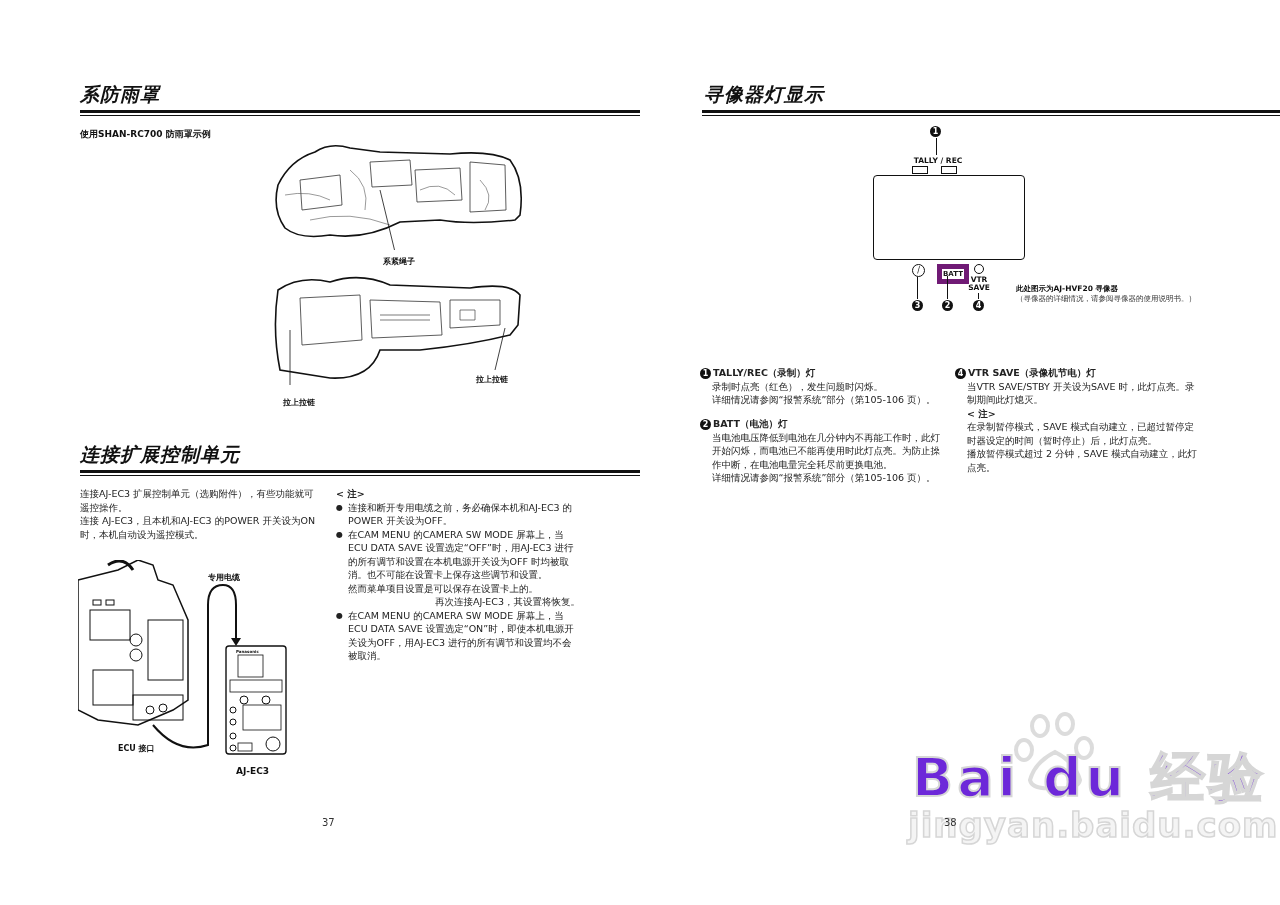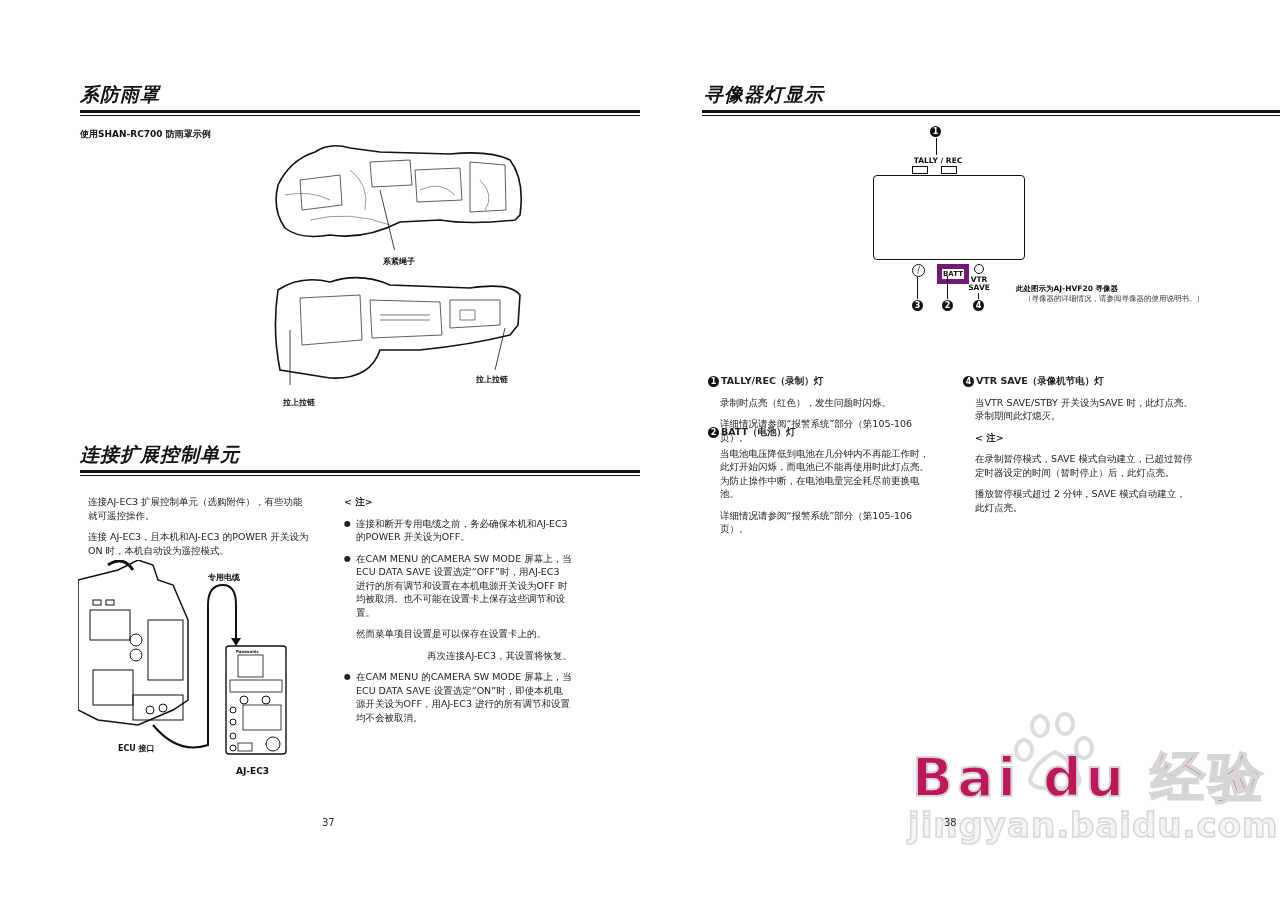--- a/index.html
+++ b/index.html
@@ -6,21 +6,21 @@
   body { width:1280px; height:905px; position:relative; overflow:hidden;
          font-family:"DejaVu Sans","Liberation Sans",sans-serif; color:#1a1a1a; }
   .page { position:absolute; top:0; height:694px; }
   #page-left { left:0; width:640px; }
   #page-right { left:640px; width:640px; }
   .sec-title { position:absolute; font-size:19px; font-weight:bold; font-style:italic; letter-spacing:1px; color:#111; }
   .sec-rule { position:absolute; height:3px; background:#111; }
   .sec-rule::after { content:""; position:absolute; left:0; right:0; top:5px; height:1px; background:#111; }
   .sub { position:absolute; font-size:9px; font-weight:bold; color:#111; }
   .para { position:absolute; font-size:9.5px; line-height:13.5px; color:#222; }
-  .para p { margin:8px; }
+  .para p { margin:0; }
   .note-title { font-weight:bold; }
   .bullet { position:relative; padding-left:12px; }
   .bullet::before { content:"●"; position:absolute; left:0; top:0; font-size:8px; }
   .caption { position:absolute; font-size:8px; font-weight:bold; color:#111; }
   .pageno { position:absolute; font-size:10px; color:#333; }
   .circ-num { display:inline-block; width:11px; height:11px; border-radius:50%; background:#111; color:#fff;
               font-size:8px; font-weight:bold; line-height:11px; text-align:center; vertical-align:middle; margin-right:2px; }
   .item-head { font-weight:bold; font-size:9.5px; }
   .item-body { padding-left:12px; }
   .vf-box { position:absolute; border:1.5px solid #111; border-radius:4px; }
@@ -132,21 +132,21 @@
   </div>
 
   <div style="position:absolute;left:277px;top:277px;width:1px;height:22px;background:#111;"></div>
   <div style="position:absolute;left:307px;top:276px;width:1px;height:23px;background:#111;"></div>
   <div style="position:absolute;left:338px;top:293px;width:1px;height:6px;background:#111;"></div>
   <span class="circ-num" style="position:absolute;left:272px;top:300px;">3</span>
   <span class="circ-num" style="position:absolute;left:302px;top:300px;">2</span>
   <span class="circ-num" style="position:absolute;left:333px;top:300px;">4</span>
 
   <div class="sub" style="left:376px;top:284px;font-size:7.5px;">此处图示为AJ-HVF20 寻像器</div>
-  <div style="position:absolute;left:376px;top:294px;font-size:7.5px;color:#333;margin-left:8px;">（寻像器的详细情况，请参阅寻像器的使用说明书。）</div>
+  <div style="position:absolute;left:376px;top:294px;font-size:7.5px;color:#333;">（寻像器的详细情况，请参阅寻像器的使用说明书。）</div>
 
   <div class="para" style="left:60px;top:366px;width:244px;">
     <p class="item-head"><span class="circ-num">1</span><span>TALLY/REC（录制）灯</span></p>
     <p class="item-body">录制时点亮（红色），发生问题时闪烁。</p>
     <p class="item-body">详细情况请参阅“报警系统”部分（第105-106 页）。</p>
   </div>
 
   <div class="para" style="left:60px;top:417px;width:244px;">
     <p class="item-head"><span class="circ-num">2</span><span>BATT（电池）灯</span></p>
     <p class="item-body">当电池电压降低到电池在几分钟内不再能工作时，此灯开始闪烁，而电池已不能再使用时此灯点亮。为防止操作中断，在电池电量完全耗尽前更换电池。</p>
@@ -164,17 +164,17 @@
 
   <svg style="position:absolute;left:370px;top:712px;" width="90" height="80" viewBox="0 0 90 80">
     <g fill="none" stroke="#dcdcdc" stroke-width="4">
       <ellipse cx="30" cy="14" rx="8" ry="10"></ellipse>
       <ellipse cx="55" cy="12" rx="8" ry="10"></ellipse>
       <ellipse cx="14" cy="38" rx="8" ry="10"></ellipse>
       <ellipse cx="74" cy="36" rx="8" ry="10"></ellipse>
       <path d="M45 40 Q25 50 20 68 Q22 78 45 76 Q68 78 70 68 Q65 50 45 40 Z"></path>
     </g>
   </svg>
-  <div class="watermark" style="left:272px;top:742px;font-size:54px;letter-spacing:4px;-webkit-text-stroke:2px #d6d6d6;color:#be185d;">Bai du 经验</div>
+  <div class="watermark" style="left:272px;top:742px;font-size:54px;letter-spacing:4px;-webkit-text-stroke:2px #d6d6d6;color:#6d28d9;">Bai du 经验</div>
   <div class="watermark" style="left:268px;top:805px;font-size:34px;letter-spacing:1px;-webkit-text-stroke:1.5px #d6d6d6;color:#f4f4f4;">jingyan.baidu.com</div>
 
   <div class="pageno" style="left:304px;top:817px;">38</div>
 </div>
 
 </body></html>

